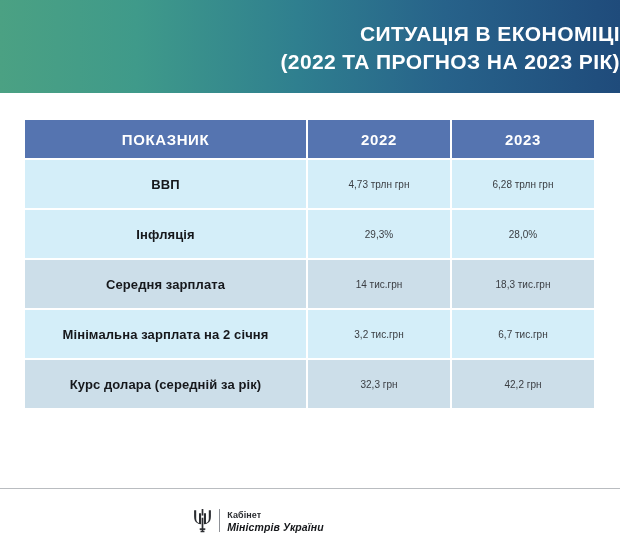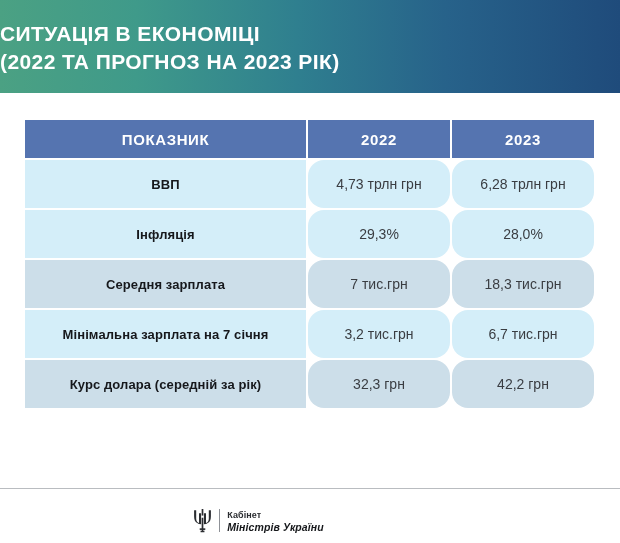--- a/index.html
+++ b/index.html
@@ -15,21 +15,21 @@
     position: relative;
   }
 
   
   #header-banner {
     width: 620px;
     height: 93px;
     background: linear-gradient(90deg, #4ba183 0%, #3f9a8a 22%, #2f7f8f 48%, #27628a 72%, #1f4b7b 100%);
     display: flex;
     flex-direction: column;
-    align-items: flex-start;
+    align-items: flex-end;
     justify-content: center;
     box-sizing: border-box;
     padding-top: 2px;
   }
   .banner-line {
     color: #ffffff;
     font-weight: bold;
     font-size: 21px;
     letter-spacing: 0.4px;
     line-height: 28px;
@@ -75,24 +75,23 @@
   .row-even td { background: #ccdee9; }
 
   td.cell-label {
     font-size: 13px;
     font-weight: bold;
     color: #16181c;
     letter-spacing: 0.1px;
     margin-top: 18px;
   }
   td.cell-value {
-    font-size: 14px;
+    font-size: 10px;
     font-weight: normal;
     color: #3a3d42;
-    border-radius: 16px;
   }
 
   
   #footer-divider {
     position: absolute;
     left: 0;
     top: 488px;
     width: 620px;
     height: 1px;
     background: #b9bcc0;
@@ -165,25 +164,25 @@
       <td class="cell-value">4,73 трлн грн</td>
       <td class="cell-value">6,28 трлн грн</td>
     </tr>
     <tr class="row-odd">
       <td class="cell-label">Інфляція</td>
       <td class="cell-value">29,3%</td>
       <td class="cell-value">28,0%</td>
     </tr>
     <tr class="row-even">
       <td class="cell-label">Середня зарплата</td>
-      <td class="cell-value">7 тис.грн</td>
+      <td class="cell-value">14 тис.грн</td>
       <td class="cell-value">18,3 тис.грн</td>
     </tr>
     <tr class="row-odd">
-      <td class="cell-label">Мінімальна зарплата на 7 січня</td>
+      <td class="cell-label">Мінімальна зарплата на 2 січня</td>
       <td class="cell-value">3,2 тис.грн</td>
       <td class="cell-value">6,7 тис.грн</td>
     </tr>
     <tr class="row-even">
       <td class="cell-label">Курс долара (середній за рік)</td>
       <td class="cell-value">32,3 грн</td>
       <td class="cell-value">42,2 грн</td>
     </tr>
   </tbody>
 </table>

